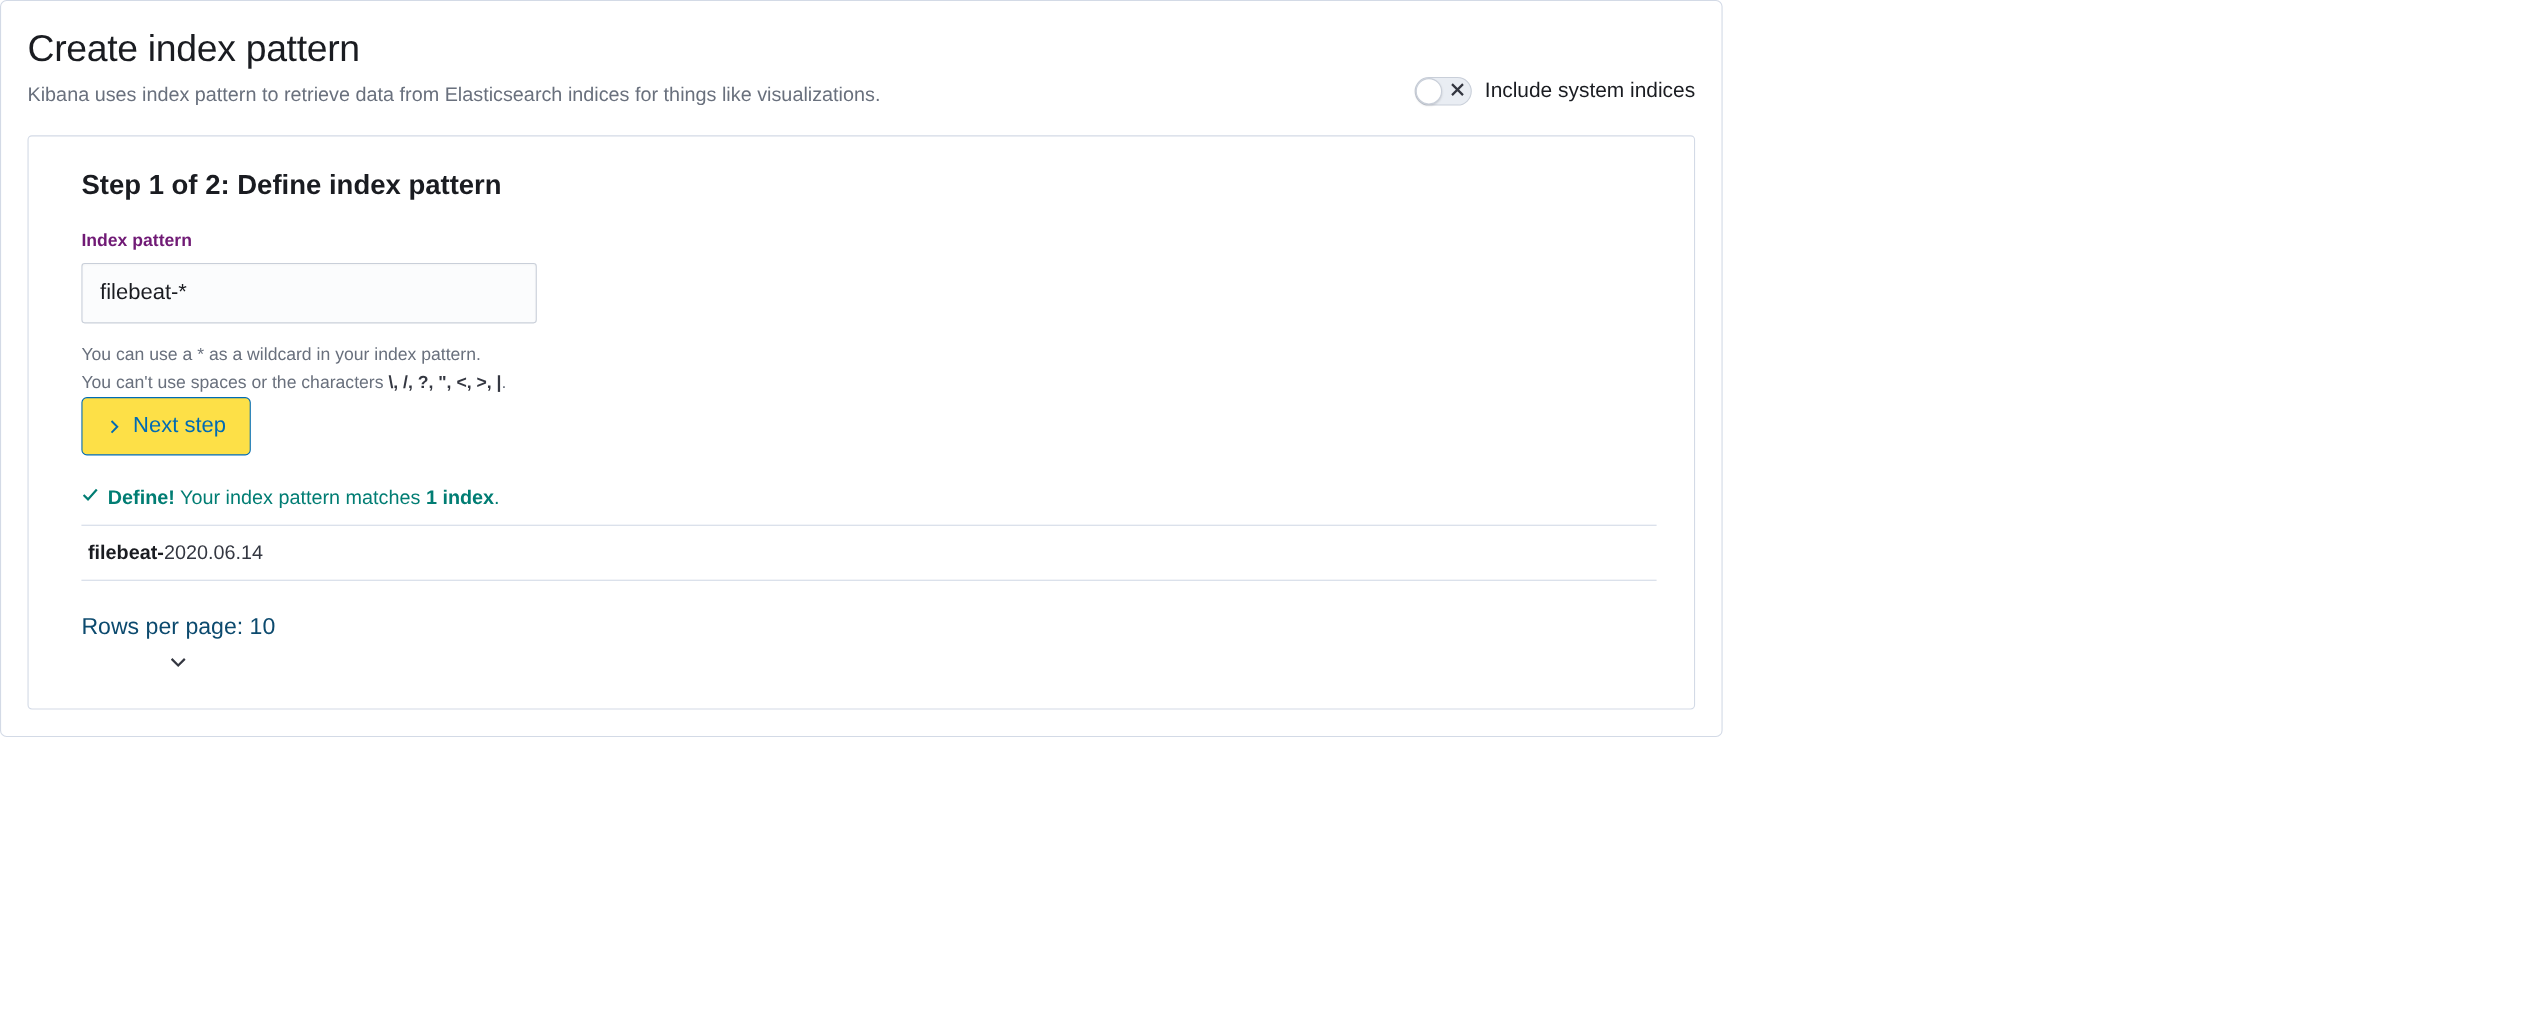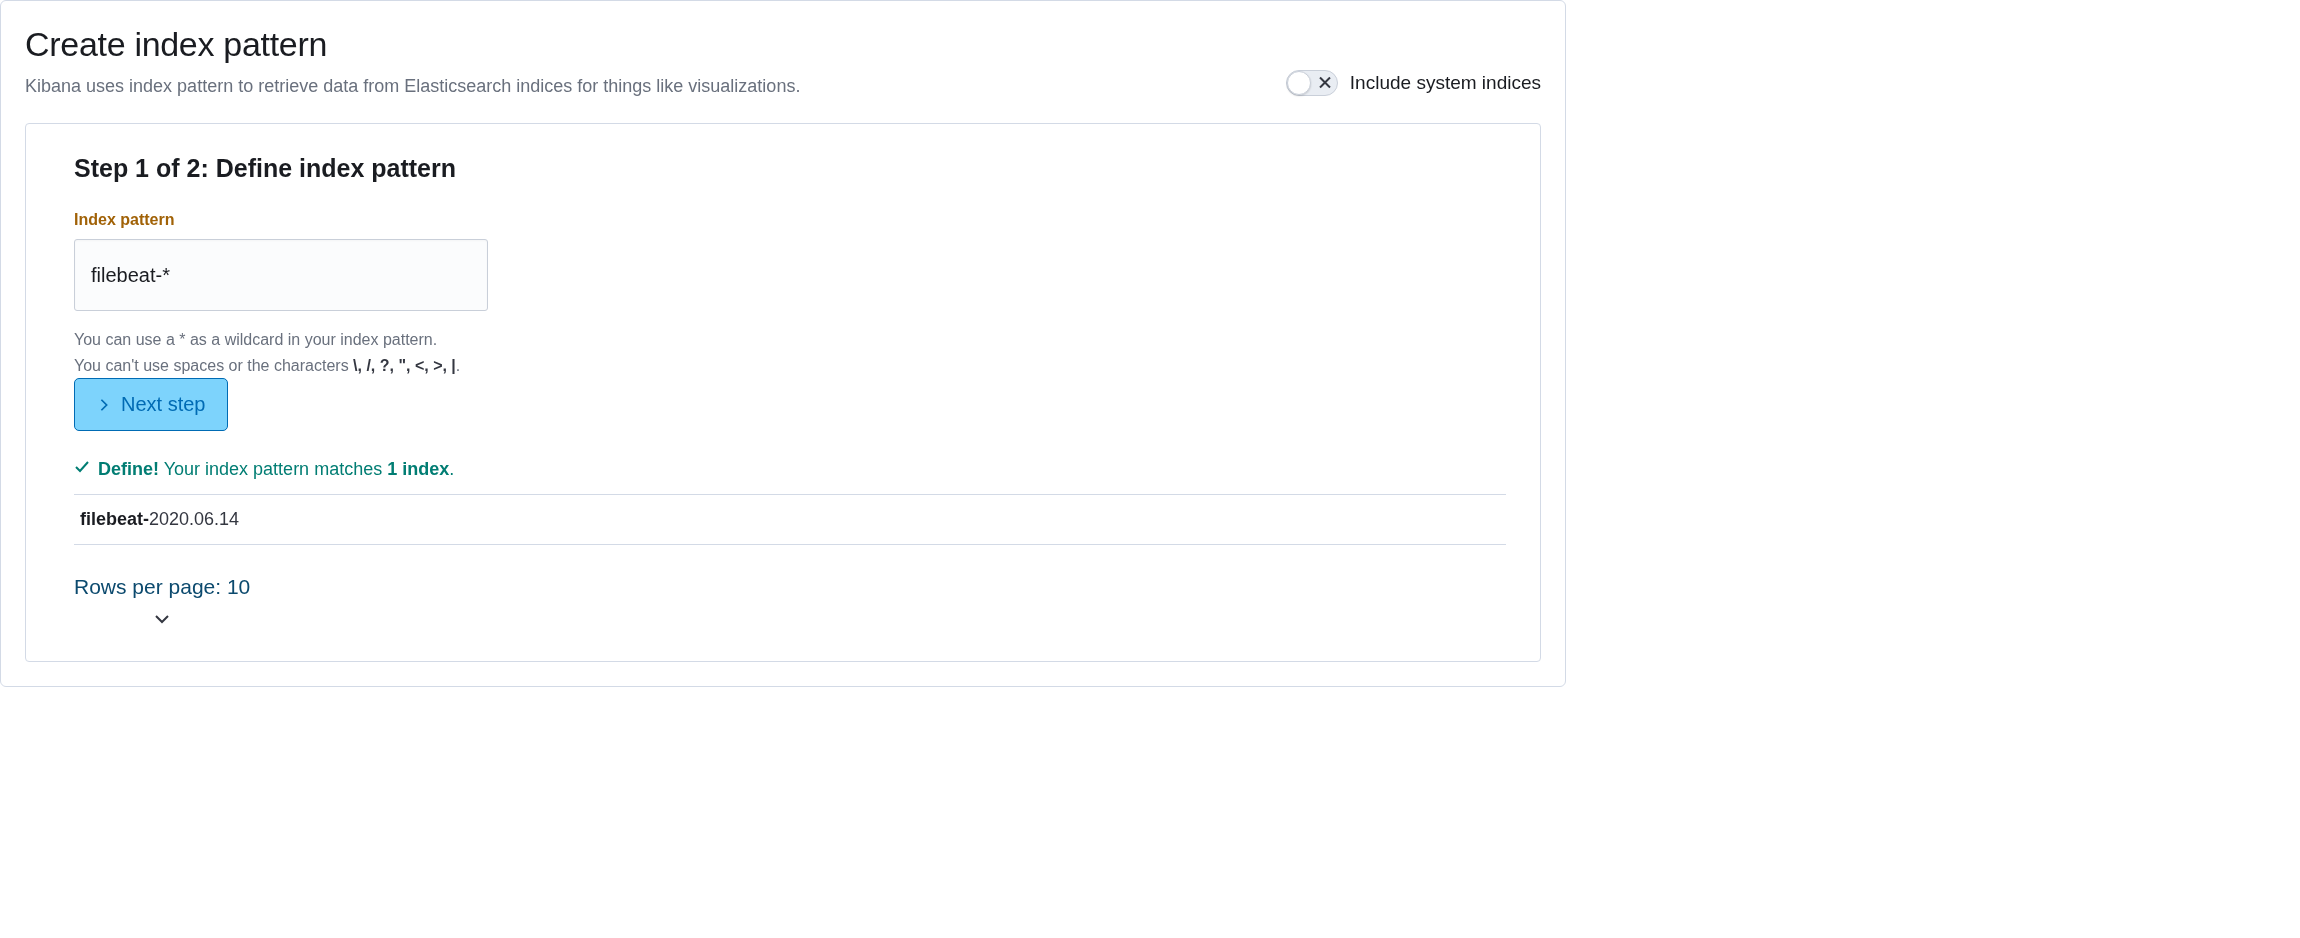--- a/index.html
+++ b/index.html
@@ -9,26 +9,26 @@
     .header-left { flex: 1; }
     .page-title { font-size: 34px; font-weight: 500; color: #1a1c21; margin-bottom: 10px; letter-spacing: -0.3px; }
     .page-subtitle { font-size: 18px; color: #69707d; line-height: 1.4; }
     .toggle-wrap { display: flex; align-items: center; gap: 12px; margin-top: 42px; }
     .toggle { width: 52px; height: 26px; background: #e9edf3; border-radius: 13px; position: relative; display: flex; align-items: center; border: 1px solid #c9cfd9; cursor: pointer; }
     .toggle-knob { width: 24px; height: 24px; background: #fff; border-radius: 50%; position: absolute; left: 0; top: 0; box-shadow: 0 1px 2px rgba(0,0,0,.15); border: 1px solid #c9cfd9; }
     .toggle-x { position: absolute; right: 6px; top: 50%; transform: translateY(-50%); color: #343741; font-size: 15px; font-weight: 600; }
     .toggle-label { font-size: 19px; color: #1a1c21; }
     .step-panel { border: 1px solid #d3dae6; border-radius: 4px; margin-top: 24px; padding: 30px 34px 34px 48px; }
     .step-heading { font-size: 25px; font-weight: 600; color: #1a1c21; margin-bottom: 28px; }
-    .field-label { font-size: 16px; font-weight: 600; color: #a16207; margin-bottom: 10px; }
-    .text-input { width: 414px; height: 72px; border: 1px solid #c9cfd9; background: #fbfcfd; border-radius: 3px; padding: 0 16px; font-size: 20px; color: #1a1c21; box-shadow: inset 0 1px 2px rgba(0,0,0,.03); }
+    .field-label { font-size: 16px; font-weight: 600; color: #701a75; margin-bottom: 10px; }
+    .text-input { width: 414px; height: 55px; border: 1px solid #c9cfd9; background: #fbfcfd; border-radius: 3px; padding: 0 16px; font-size: 20px; color: #1a1c21; box-shadow: inset 0 1px 2px rgba(0,0,0,.03); }
     .help-row { display: flex; justify-content: space-between; align-items: flex-start; margin-top: 16px; flex-direction: column; }
     .help-text { font-size: 16px; color: #69707d; line-height: 1.6; }
     .help-text .chars { font-weight: 600; color: #343741; }
-    .next-btn { display: inline-flex; align-items: center; gap: 10px; border: 1px solid #006bb4; background: #7dd3fc; color: #006bb4; font-size: 20px; font-weight: 400; padding: 14px 22px; border-radius: 5px; cursor: pointer; }
+    .next-btn { display: inline-flex; align-items: center; gap: 10px; border: 1px solid #006bb4; background: #fde047; color: #006bb4; font-size: 20px; font-weight: 400; padding: 14px 22px; border-radius: 5px; cursor: pointer; }
     .next-btn svg { width: 14px; height: 14px; }
     .success-row { margin-top: 28px; color: #017d73; font-size: 18px; display: flex; align-items: center; gap: 8px; padding-bottom: 14px; }
     .success-row strong { font-weight: 700; }
     .success-check { color: #017d73; }
     .divider { border: none; border-top: 1px solid #d3dae6; margin: 0; }
     .match-row { padding: 14px 6px; font-size: 18px; color: #343741; }
     .match-row .prefix { font-weight: 700; color: #1a1c21; }
     .rows-per { margin-top: 30px; font-size: 21px; color: #0c4a6e; display: inline-flex; align-items: center; gap: 12px; cursor: pointer; flex-direction: column; }
     .rows-per svg { width: 16px; height: 16px; }
   </style>

